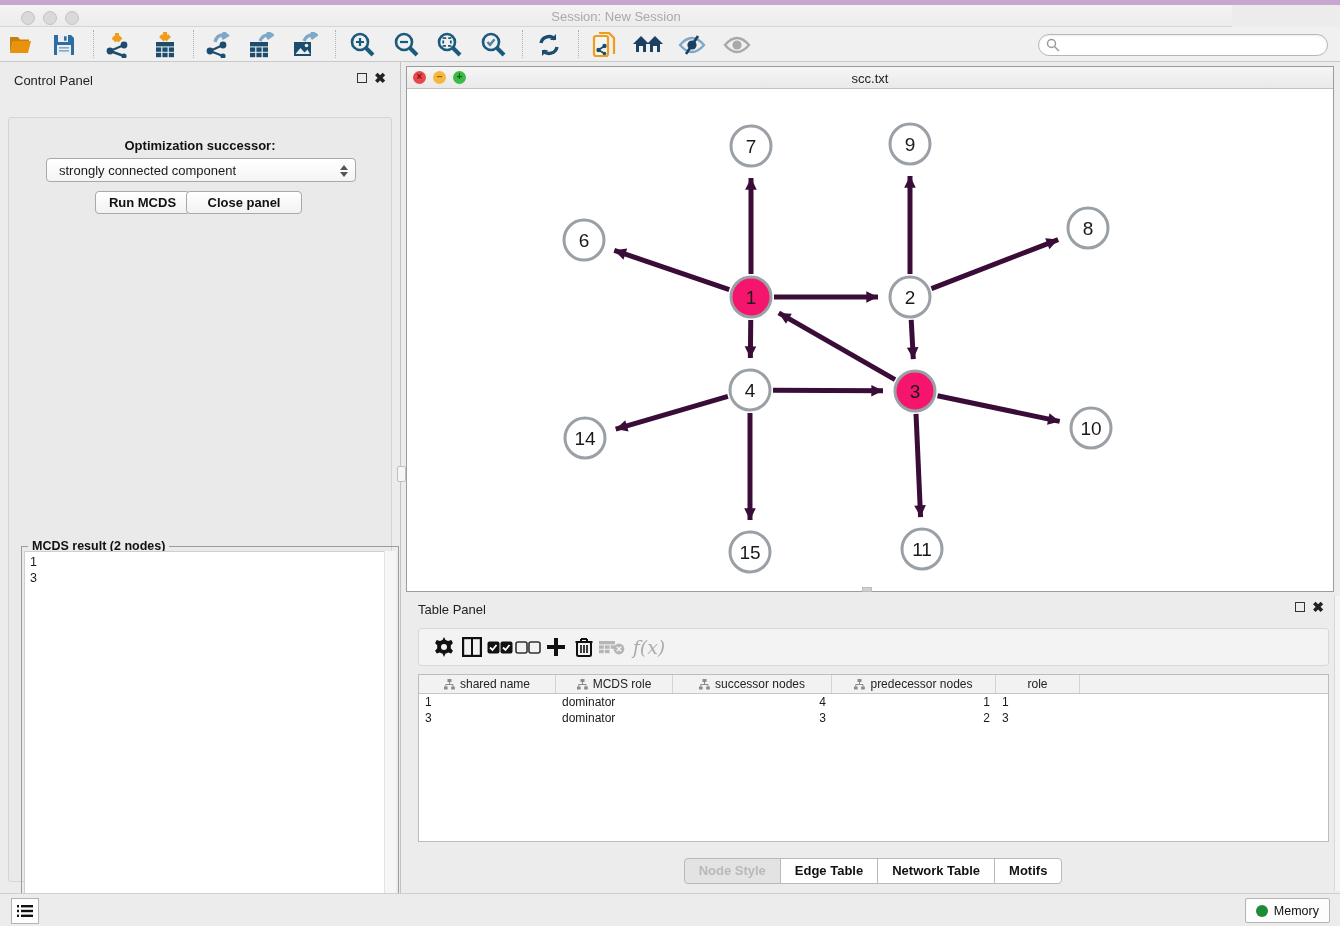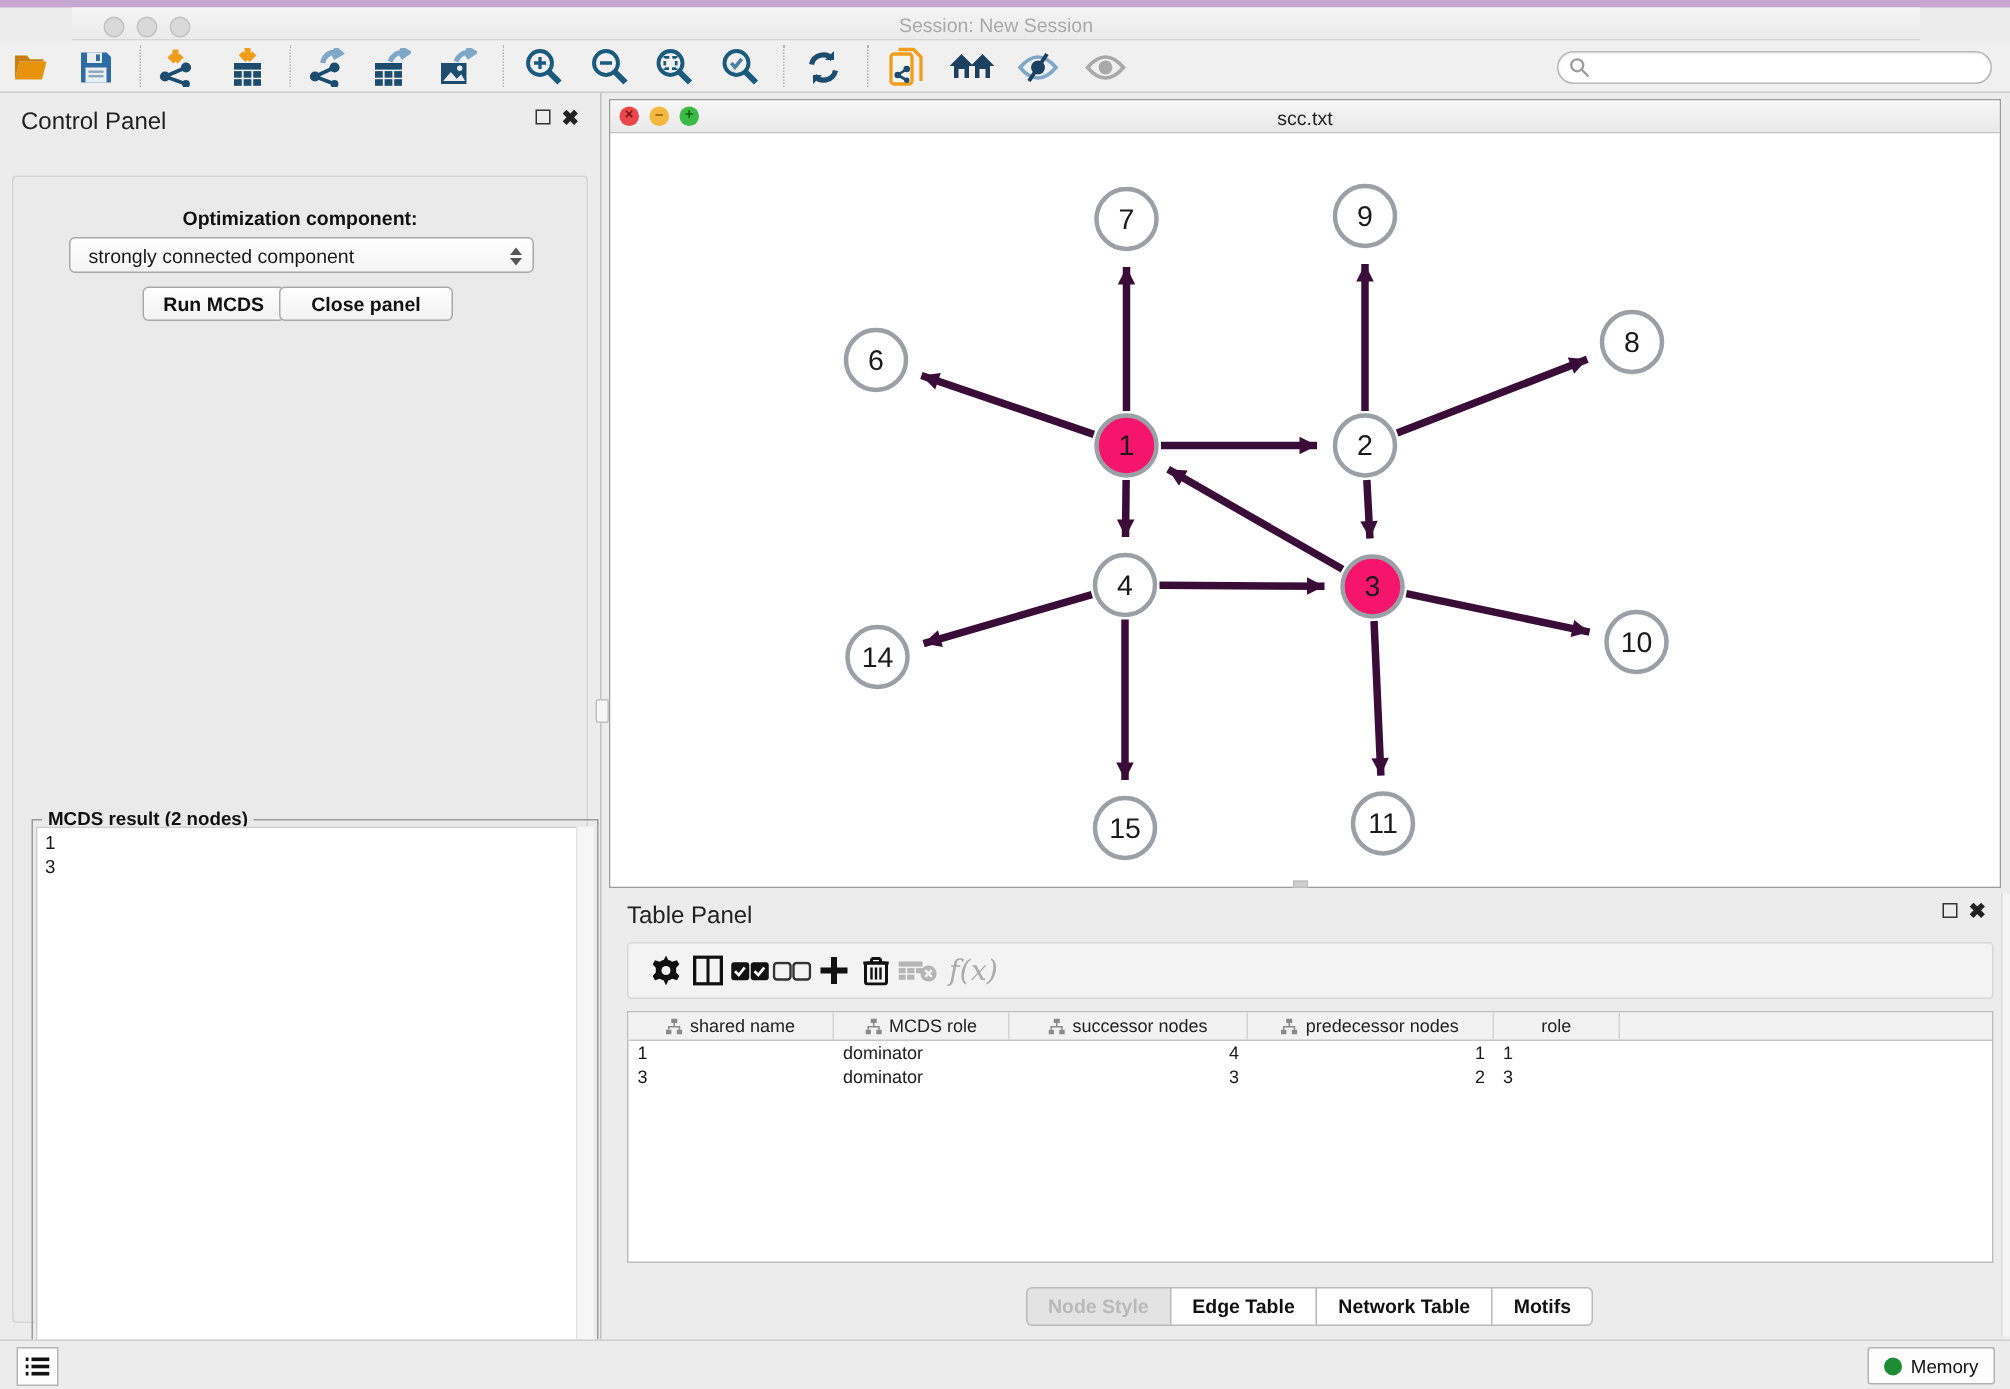--- a/index.html
+++ b/index.html
@@ -3,42 +3,42 @@
 <meta charset="utf-8">
 <style>
   * { margin:0; padding:0; box-sizing:border-box; }
   html,body { width:1340px; height:926px; overflow:hidden;
     font-family:"Liberation Sans", sans-serif; background:#ececec; color:#1a1a1a; }
   .abs { position:absolute; }
 
   
   #menubar-strip { position:absolute; left:0; top:0; width:1340px; height:5px; background:#c7a6d2; }
   #titlebar { position:absolute; left:0; top:5px; width:1232px; height:22px;
-    background:linear-gradient(#f4f4f4,#ebebeb); border-bottom:1px solid #d6d6d6;margin-left:48px; }
+    background:linear-gradient(#f4f4f4,#ebebeb); border-bottom:1px solid #d6d6d6; }
   .tl-dot { position:absolute; top:6px; width:14px; height:14px; border-radius:50%;
     background:#d9d9d9; border:1px solid #c3c3c3; }
   #titlebar .t { position:absolute; left:0; right:0; top:4px; text-align:center;
     font-size:13px; color:#a9a9a9; }
 
   
   #toolbar { position:absolute; left:0; top:27px; width:1340px; height:35px;
     background:#f0f0f0; border-bottom:1px solid #c9c9c9; }
   .tbi { position:absolute; top:3px; width:34px; height:30px; display:flex;
     align-items:center; justify-content:center; cursor:default; }
   .tbsep { position:absolute; top:3px; width:0; height:28px; border-left:1px dotted #b3b3b3; }
   #search-wrap { position:absolute; right:12px; top:7px; width:290px; height:22px;
     background:#fff; border:1px solid #b7b7b7; border-radius:11px;
     box-shadow:inset 0 1px 2px rgba(0,0,0,.08); display:flex; align-items:center; padding-left:7px; }
   #search-input { border:none; outline:none; background:transparent; font-size:12px;
     flex:1; height:18px; font-family:"Liberation Sans",sans-serif; }
 
   
   #control-panel { position:absolute; left:0; top:62px; width:401px; height:831px;
     background:#ececec; border-right:1px solid #c2c2c2; }
-  .panel-head { font-size:16px; color:#222; }
+  .panel-head { font-size:13px; color:#222; }
   .win-btns { position:absolute; display:flex; gap:7px; align-items:center; }
   .float-btn { width:10px; height:10px; border:1.5px solid #333; background:transparent; display:inline-block; }
   .close-btn { font-size:14px; font-weight:bold; color:#222; line-height:10px; }
 
   .tabrow { display:flex; }
   .tab { font-size:13px; font-weight:600; color:#111; background:#fff;
     border:1px solid #b9b9b9; padding:3px 13px 4px; margin-left:-1px; white-space:nowrap; }
   .tab:first-child { border-radius:4px 0 0 0; margin-left:0; }
   .tab:last-child { border-radius:0 4px 0 0; }
   .tab.active { background:#e3e3e3; color:#b9b9b9; }
@@ -279,21 +279,21 @@
   </div>
 </div>
 
 <div id="control-panel">
   <div class="panel-head abs" style="left:14px; top:11px">Control Panel</div>
   <div class="win-btns" style="right:14px; top:11px">
     <span class="float-btn"></span>
     <span class="close-btn">✖</span>
   </div>
   <div id="cp-body">
-    <div id="opt-label">Optimization component:</div>
+    <div id="opt-label">Optimization successor:</div>
     <div id="criterion-select">
       <span>strongly connected component</span>
       <span class="stepper">
           <span class="tri-up"></span>
           <span class="tri-dn"></span>
         </span>
     </div>
     <div class="pbtn" style="left:86px; width:95px">Run MCDS</div>
     <div class="pbtn" style="left:177px; width:116px">Close panel</div>
     <div id="mcds-group">

